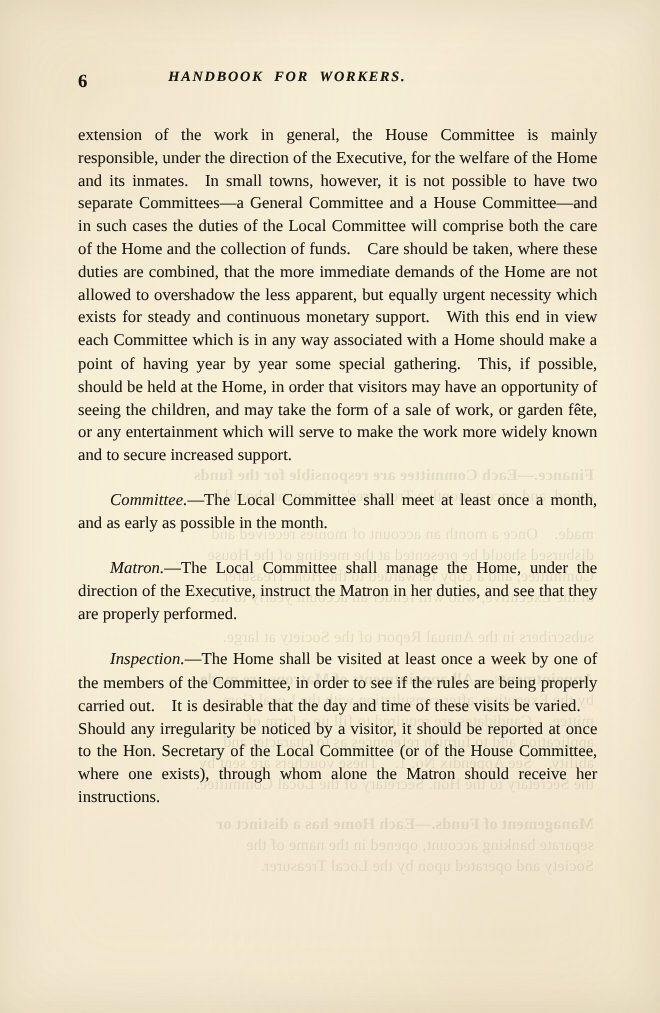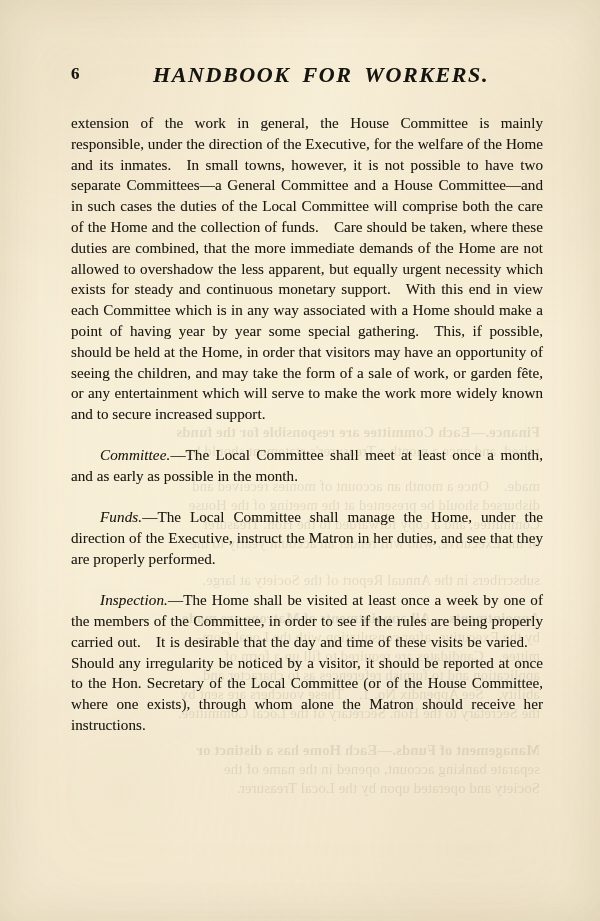--- a/index.html
+++ b/index.html
@@ -88,21 +88,21 @@
     top: 2px;
     font-size: 17px;
     font-weight: bold;
     letter-spacing: 0.3px;
     color: #17150f;
   }
   .head-title {
     position: absolute;
     left: 82px;
     top: 0;
-    font-size: 22px;
+    font-size: 13px;
     font-style: italic;
     font-weight: bold;
     letter-spacing: 1.6px;
     word-spacing: 5px;
     color: #17150f;
     white-space: nowrap;
   }
 
   
   .body-block {
@@ -166,19 +166,19 @@
   </div>
 
   <div class="body-block">
 
     <p class="para">extension of the work in general, the House Committee is mainly responsible, under the direction of the Executive, for the welfare of the Home and its inmates. In small towns, however, it is not possible to have two separate Committees—a General Committee and a House Committee—and in such cases the duties of the Local Committee will comprise both the care of the Home and the collection of funds. Care should be taken, where these duties are combined, that the more immediate demands of the Home are not allowed to overshadow the less apparent, but equally urgent necessity which exists for steady and continuous monetary support. With this end in view each Committee which is in any way associated with a Home should make a point of having year by year some special gathering. This, if possible, should be held at the Home, in order that visitors may have an opportunity of seeing the children, and may take the form of a sale of work, or garden fête, or any entertainment which will serve to make the work more widely known and to secure increased support.</p>
 
 
     <p class="para indent gap-rule"><span class="run-in">Committee.</span><span>—</span><span>The Local Committee shall meet at least once a month, and as early as possible in the month.</span></p>
 
 
-    <p class="para indent gap-rule"><span class="run-in">Funds.</span><span>—</span><span>The Local Committee shall manage the Home, under the direction of the Executive, instruct the Matron in her duties, and see that they are properly performed.</span></p>
+    <p class="para indent gap-rule"><span class="run-in">Matron.</span><span>—</span><span>The Local Committee shall manage the Home, under the direction of the Executive, instruct the Matron in her duties, and see that they are properly performed.</span></p>
 
     <p class="para indent gap-rule"><span class="run-in">Inspection.</span><span>—</span><span>The Home shall be visited at least once a week by one of the members of the Committee, in order to see if the rules are being properly carried out. It is desirable that the day and time of these visits be varied. Should any irregularity be noticed by a visitor, it should be reported at once to the Hon. Secretary of the Local Committee (or of the House Committee, where one exists), through whom alone the Matron should receive her instructions.</span></p>
 
   </div>
 
 </div>
 
 </body></html>

